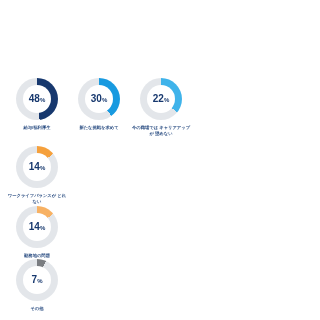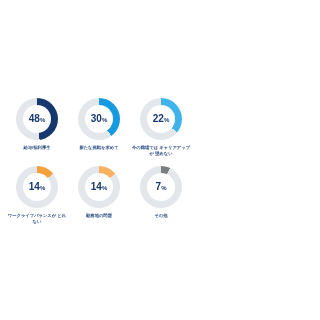--- a/index.html
+++ b/index.html
@@ -11,32 +11,33 @@
     height: 320px;
     background: #ffffff;
     font-family: "Liberation Sans", "DejaVu Sans", sans-serif;
     overflow: hidden;
   }
   #chart-board {
     position: relative;
     width: 260px;
     height: 320px;
     box-sizing: border-box;
-    padding-top: 98px;
+    padding-top: 78px;
   }
   .donut-row {
     display: flex;
     justify-content: flex-start;
     align-items: flex-start;
     width: 320px;
     box-sizing: border-box;
     padding-left: 6px;
   }
   .donut-row.row-2 {
     margin-top: 8px;
+    flex-direction: column;
   }
   .donut-cell {
     width: 62px;
     display: flex;
     flex-direction: column;
     align-items: center;
   }
   .donut-wrap {
     position: relative;
     width: 42px;

